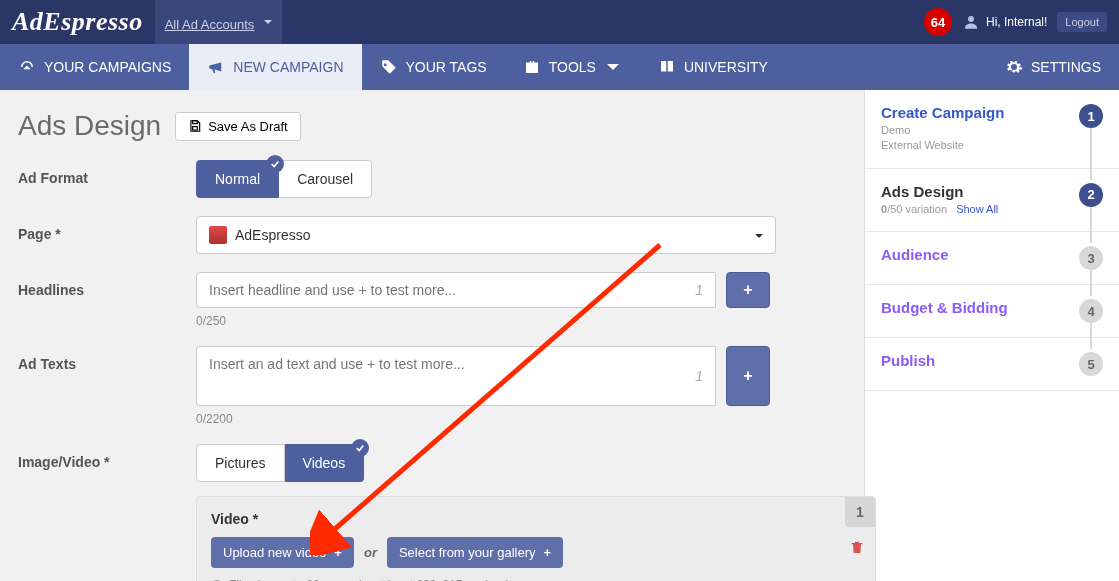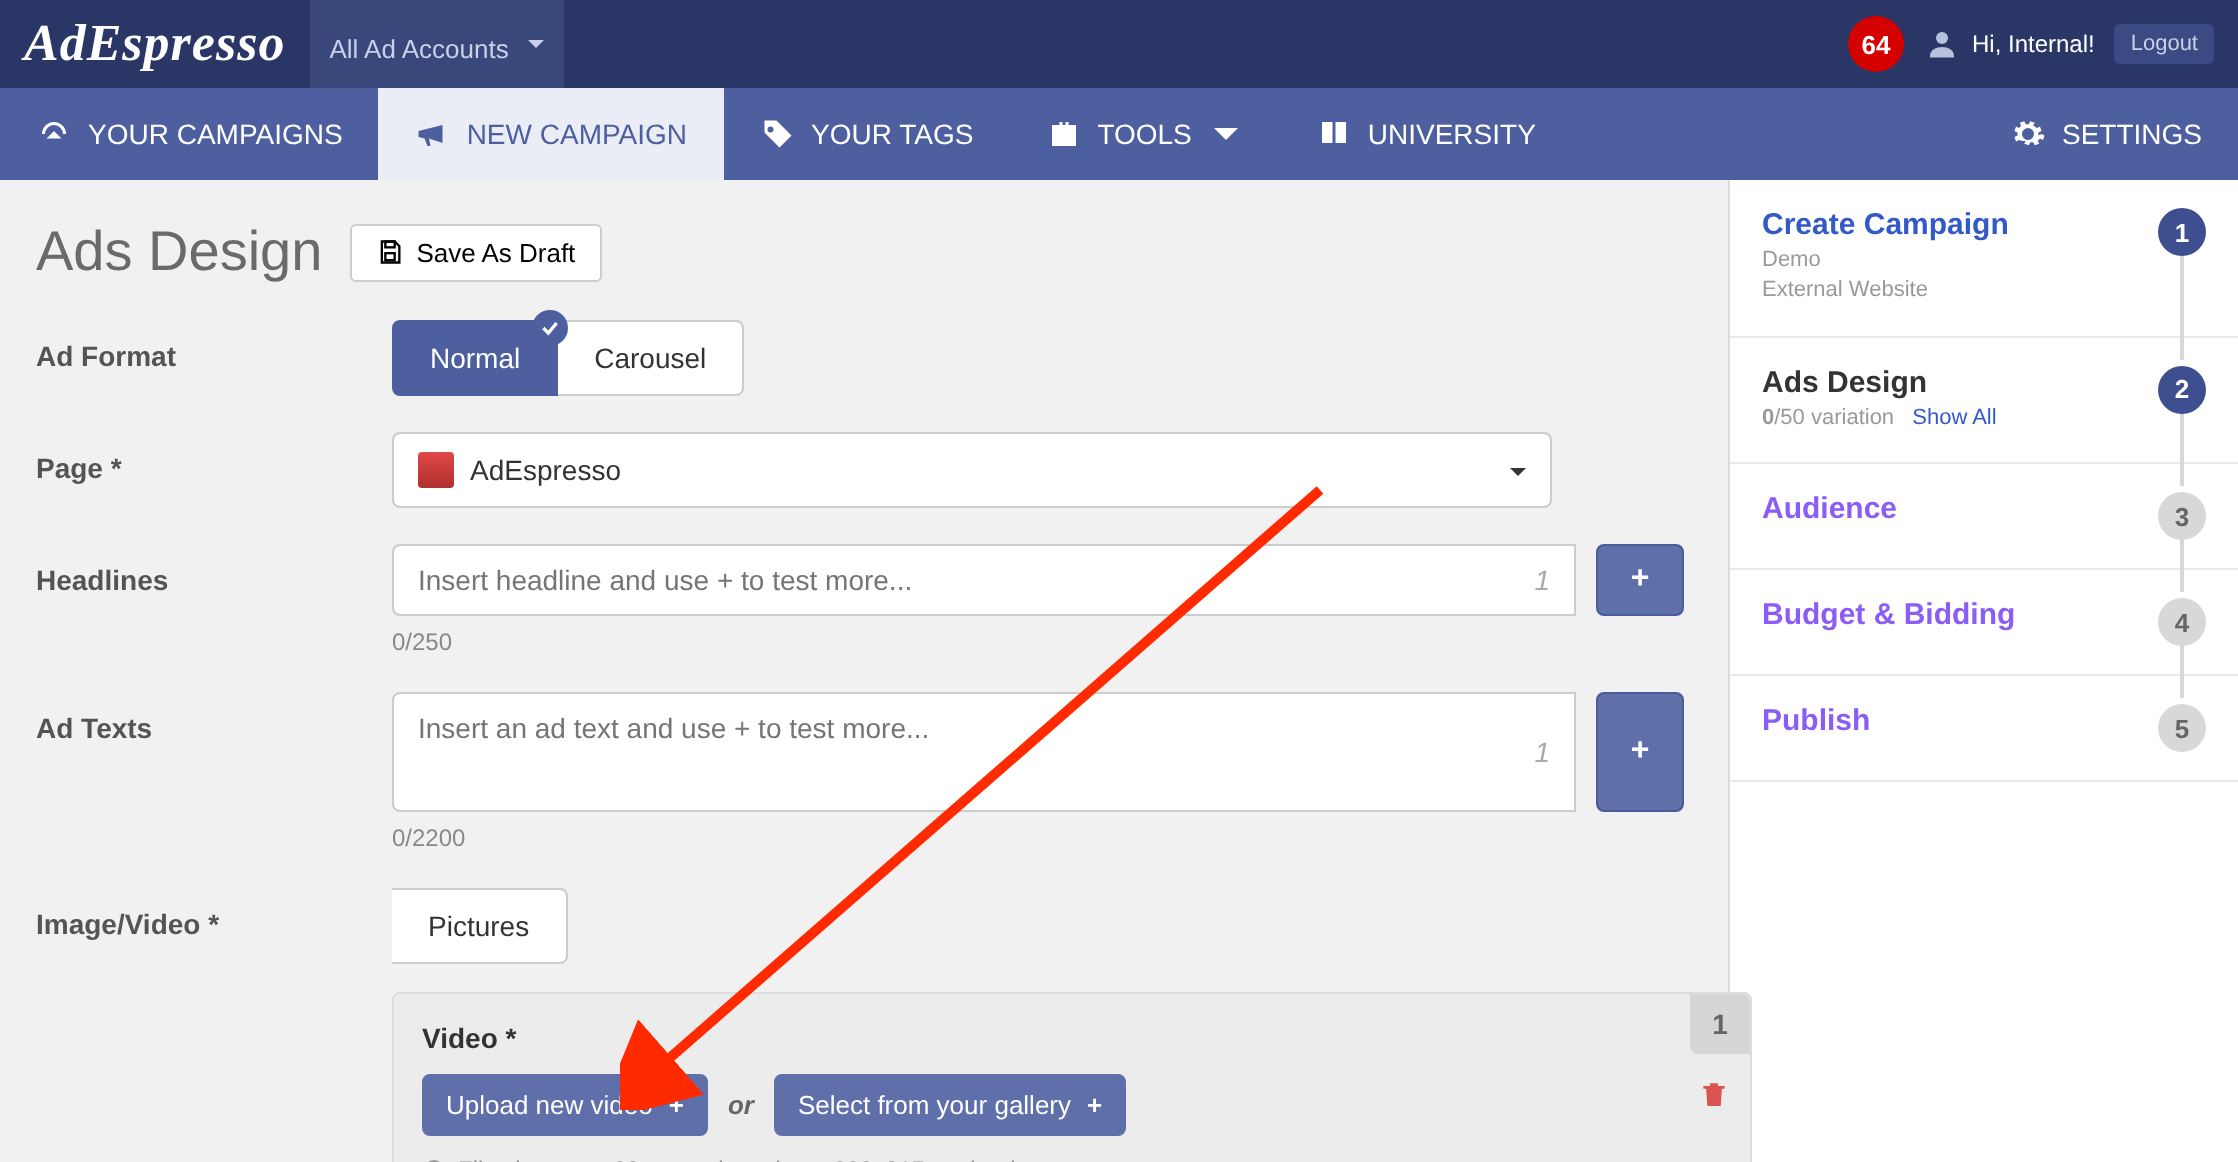--- a/index.html
+++ b/index.html
@@ -1,20 +1,20 @@
 <!DOCTYPE html>
 <html><head>
   <meta charset="utf-8">
   <style>
     * { margin: 0; padding: 0; box-sizing: border-box; }
     body { font-family: -apple-system, BlinkMacSystemFont, "Segoe UI", Helvetica, Arial, sans-serif; background: #f1f1f1; font-size: 14px; color: #333; }
 
     .topbar { background: #2a3766; height: 44px; display: flex; align-items: center; padding: 0 12px; color: #fff; }
     .logo { font-family: "Brush Script MT", cursive; font-size: 26px; font-weight: 700; color: #fff; margin-right: 24px; font-style: italic; letter-spacing: 0.5px; }
-    .account-select { background: #3a477a; border: none; color: #c9d0e8; font-size: 13px; padding: 4px 28px 0 10px; height: 44px; display: flex; align-items: center; margin-left: -12px; position: relative; }
+    .account-select { background: #3a477a; border: none; color: #c9d0e8; font-size: 13px; padding: 4px 28px 0 10px; height: 44px; display: flex; align-items: center; margin-left: -12px; position: relative; text-decoration: underline; }
     .account-select::after { content: ""; border: 4px solid transparent; border-top-color: #c9d0e8; position: absolute; right: 10px; top: 20px; }
     .spacer { flex: 1; }
     .badge { background: #d50000; color: #fff; border-radius: 50%; width: 28px; height: 28px; display: flex; align-items: center; justify-content: center; font-weight: 700; font-size: 13px; }
     .user-icon { width: 18px; height: 18px; margin: 0 6px 0 10px; }
     .greeting { font-size: 12px; margin-right: 10px; }
     .logout { background: #3b4a82; color: #c9d0e8; font-size: 11px; padding: 4px 8px; border-radius: 3px; cursor: pointer; }
 
     .navbar { background: #4d5f9e; height: 46px; display: flex; align-items: stretch; color: #fff; }
     .nav-item { display: flex; align-items: center; gap: 8px; padding: 0 18px; font-size: 14px; font-weight: 500; cursor: pointer; }
     .nav-item.active { background: #eaedf6; color: #4d5f9e; }
@@ -35,21 +35,21 @@
     .btn-group .toggle.selected { background: #4d5f9e; color: #fff; border-color: #4d5f9e; }
     .btn-group .toggle:first-child { border-radius: 4px 0 0 4px; }
     .btn-group .toggle:last-child { border-radius: 0 4px 4px 0; border-left: none; }
     .check-badge { position: absolute; top: -6px; right: -6px; width: 18px; height: 18px; background: #4d5f9e; border-radius: 50%; display: flex; align-items: center; justify-content: center; z-index: 2; }
     .check-badge svg { width: 10px; height: 10px; }
 
     .select-page { background: #fff; border: 1px solid #ccc; border-radius: 4px; padding: 9px 12px; display: flex; align-items: center; gap: 8px; width: 580px; position: relative; cursor: pointer; }
     .select-page::after { content: ""; border: 4px solid transparent; border-top-color: #333; position: absolute; right: 12px; top: 17px; }
     .page-icon { width: 18px; height: 18px; background: linear-gradient(#e04848,#b03030); border-radius: 2px; display: inline-block; }
 
-    .text-input { background: #fff; border: 1px solid #ccc; border-radius: 4px 0 0 4px; padding: 9px 12px; width: 592px; font-size: 14px; color: #333; display: flex; align-items: center; }
+    .text-input { background: #fff; border: 1px solid #ccc; border-radius: 4px 0 0 4px; padding: 9px 12px; width: 520px; font-size: 14px; color: #333; display: flex; align-items: center; }
     .text-input input, .text-input textarea { border: none; outline: none; width: 100%; font-size: 14px; font-family: inherit; resize: none; }
     .text-input textarea { height: 40px; }
     .text-input .counter { color: #aaa; font-style: italic; margin-left: 8px; }
     .input-group { display: flex; align-items: stretch; }
     .add-btn { background: #5e6fa9; border: 1px solid #4a5c98; color: #fff; width: 44px; display: flex; align-items: center; justify-content: center; border-radius: 4px; margin-left: 10px; cursor: pointer; font-size: 16px; font-weight: 700; }
     .help-text { font-size: 12px; color: #888; margin-top: 6px; }
 
     .video-panel { background: #ececec; border: 1px solid #ddd; border-radius: 4px; padding: 14px; width: 680px; position: relative; }
     .video-title { font-weight: 600; margin-bottom: 10px; }
     .upload-btn { background: #5e6fa9; color: #fff; border: none; padding: 8px 12px; border-radius: 4px; font-size: 13px; display: inline-flex; align-items: center; gap: 8px; cursor: pointer; }
@@ -206,20 +206,28 @@
         </div>
         <div class="help-text">0/2200</div>
       </div>
     </div>
 
     <div class="form-row">
       <div class="form-label">Image/Video *</div>
       <div class="form-control-wrap">
         <div class="btn-group" style="margin-bottom:14px;">
           <div class="toggle">Pictures</div>
+          <div class="toggle selected">
+            <span>Videos</span>
+            <div class="check-badge">
+                <svg viewBox="0 0 12 12">
+                  <path d="M2 6l3 3 5-6" stroke="#fff" stroke-width="2" fill="none"></path>
+                </svg>
+              </div>
+          </div>
         </div>
 
         <div class="video-panel">
           <div class="panel-badge">1</div>
           <div class="video-title">Video *</div>
           <div style="display:flex;align-items:center;">
             <button class="upload-btn">
               <span>Upload new video</span>
               <span class="plus-glyph">+</span>
             </button>

